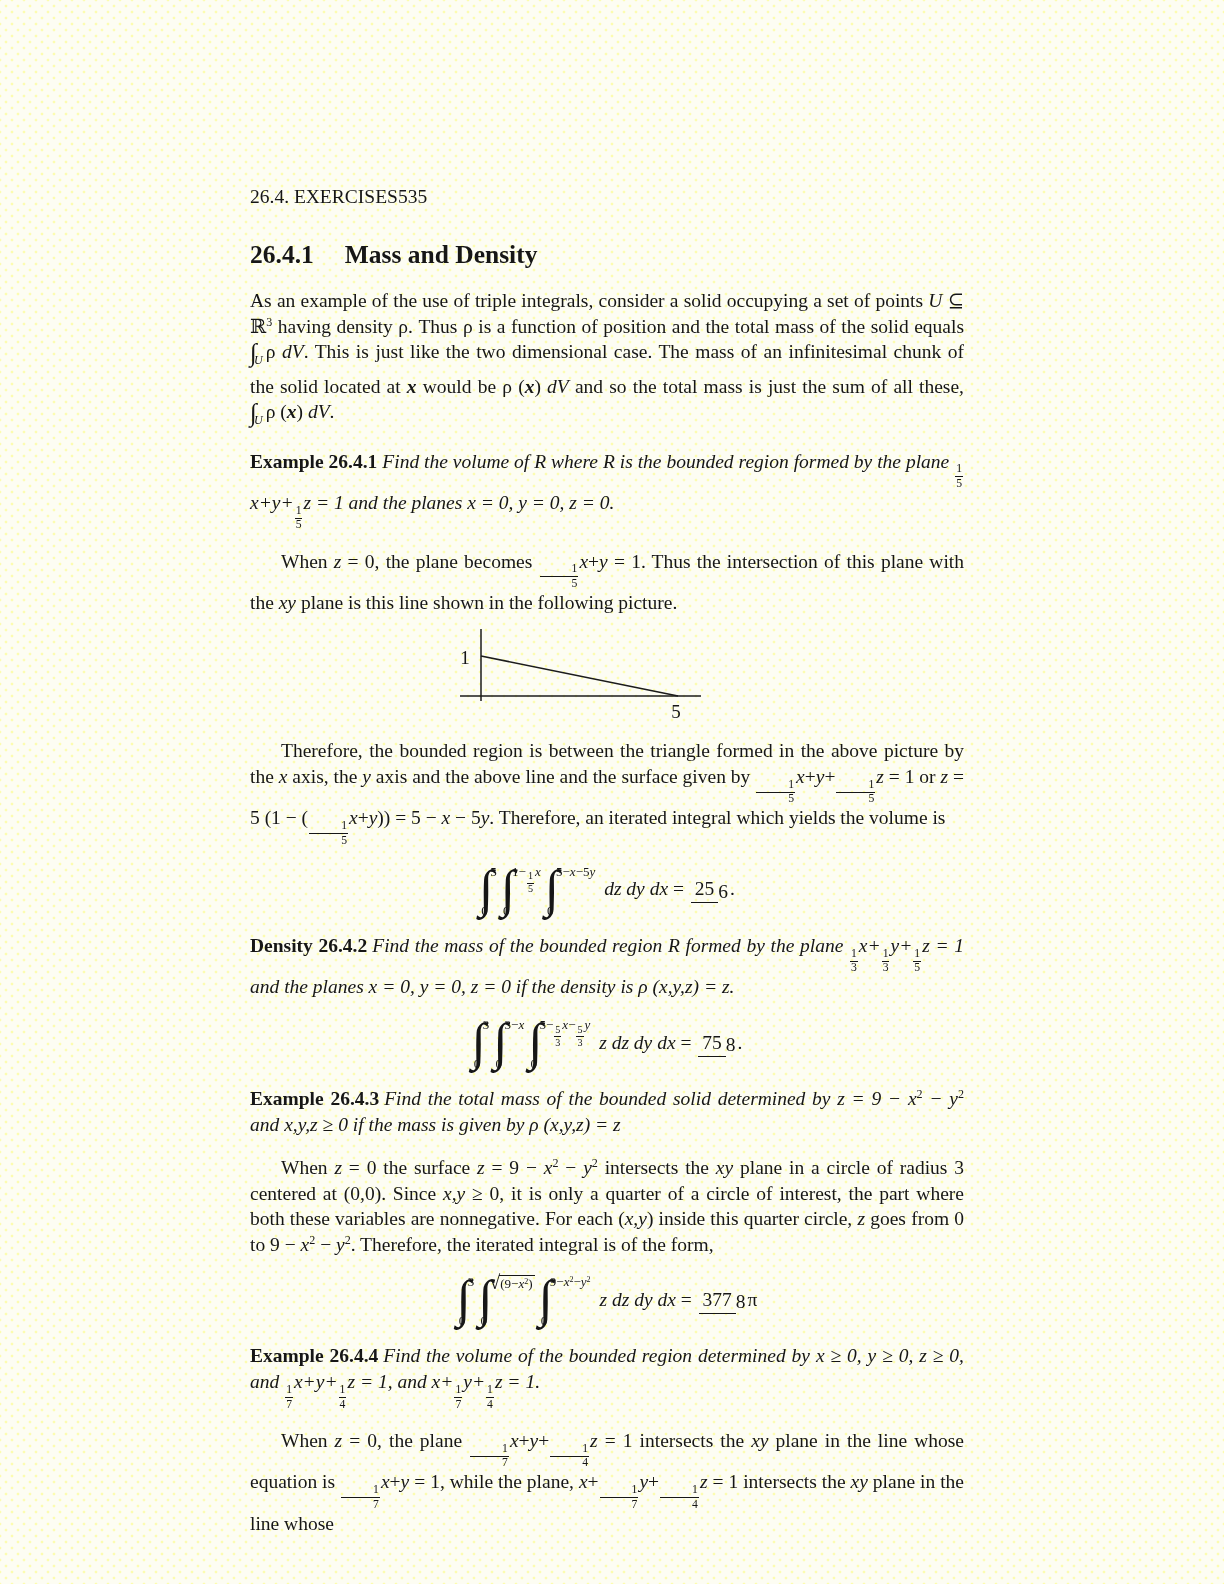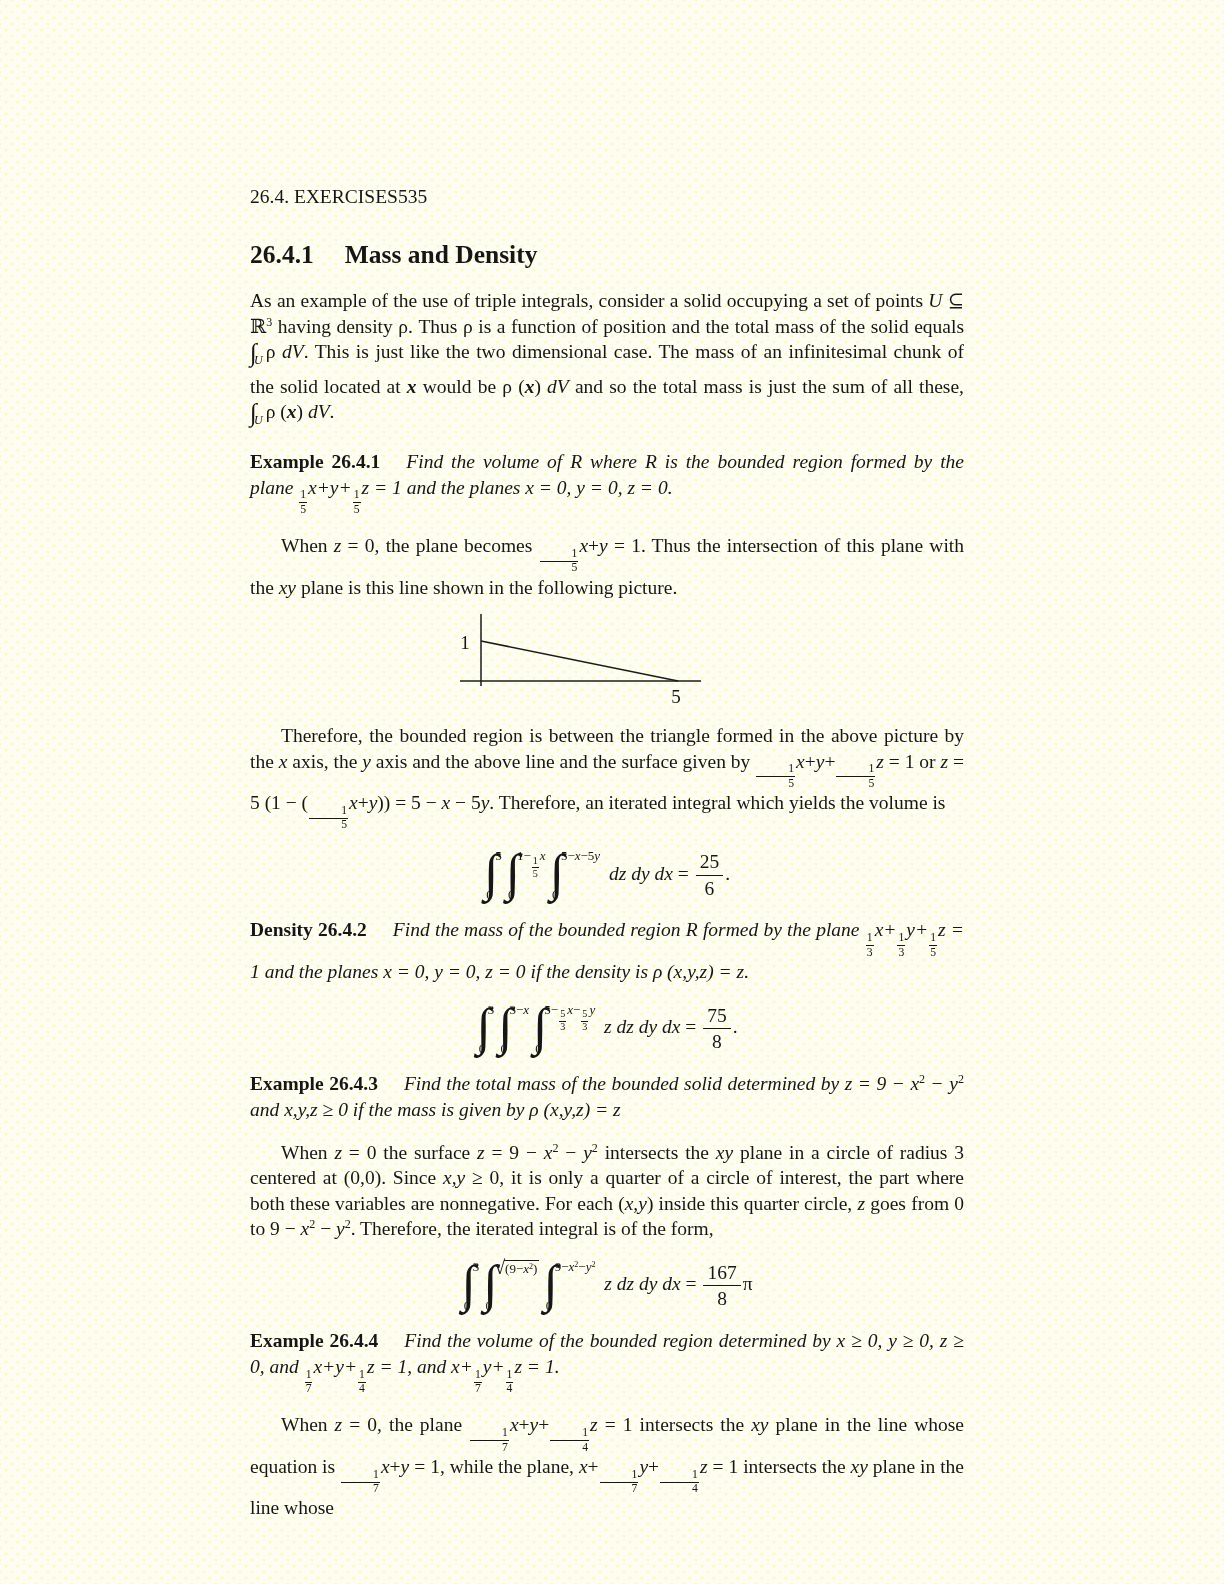--- a/index.html
+++ b/index.html
@@ -15,32 +15,32 @@
     color:#161616;
   }
   .content{position:absolute;left:250px;top:184px;width:714px;}
   .pagehead{display:flex;font-size:19.5px;line-height:25px;}
   .heading{margin:29px 0 14px 0;font-size:25.5px;font-weight:bold;line-height:33px;display:flex;align-items:center;}
   .heading .hnum{margin-right:31px;}
   p.para{font-size:19.5px;line-height:25.5px;text-align:justify;margin:17px 0 0 0;}
   p.para.indent{text-indent:31px;}
   p.para.first{margin-top:17px;}
   p.example{font-size:19.5px;line-height:26px;text-align:justify;margin:15px 0 0 0;}
-  .exlabel{font-weight:bold;margin-right:26px;}
+  .exlabel{font-weight:bold;margin-right:5px;}
   .exbody{font-style:italic;}
   .it{font-style:italic;}
   .bi{font-weight:bold;font-style:italic;}
   .sp{font-size:0.62em;vertical-align:0.55em;line-height:0;font-style:normal;}
   
   .frac{display:inline-flex;flex-direction:column;align-items:center;font-size:0.60em;
         line-height:1.05;vertical-align:-0.42em;font-style:normal;margin:0 1px;}
   .frac .fn{border-bottom:1px solid currentColor;padding:0 1px 0.5px;}
   .frac .fd{padding-top:0.5px;}
   
-  .dfrac{display:inline-flex;flex-direction:column;align-items:center;font-size:19.5px;
+  .dfrac{display:inline-flex;flex-direction:row;align-items:center;font-size:19.5px;
          line-height:1.12;vertical-align:middle;margin:0 2px;font-style:normal;}
   .dfrac .fn{border-bottom:1.4px solid currentColor;padding:0 4px 2px;}
   .dfrac .fd{padding-top:2px;}
   
   .iint .ig{font-size:1.3em;line-height:1;vertical-align:-0.12em;}
   .iint .isub{font-size:0.62em;font-style:italic;vertical-align:-0.5em;margin-left:-3px;margin-right:3px;}
   
   .math{margin:17px 0 15px 0;font-size:19.5px;text-align:center;line-height:normal;}
   .bint{display:inline-flex;align-items:center;vertical-align:middle;margin-right:4px;}
   .bint .big{font-size:52px;line-height:46px;transform:translateY(-2px);}
@@ -183,21 +183,21 @@
                 </span></span>
               <span class="ll">0</span>
             </span>
           </span><span class="bint">
             <span class="big">∫</span>
             <span class="lims">
               <span class="ul">9−<span class="it">x</span><span class="sp">2</span>−<span class="it">y</span><span class="sp">2</span></span>
               <span class="ll">0</span>
             </span>
           </span><span class="it"> z dz dy dx</span> = <span class="dfrac">
-            <span class="fn">167</span>
+            <span class="fn">377</span>
             <span class="fd">8</span>
           </span>π</span></div>
       <p class="example"><span class="exlabel">Example 26.4.4</span><span class="exbody">Find the volume of the bounded region determined by x ≥ 0, y ≥ 0, z ≥ 0, and <span class="frac">
             <span class="fn">1</span>
             <span class="fd">7</span>
           </span>x+y+<span class="frac">
             <span class="fn">1</span>
             <span class="fd">4</span>
           </span>z = 1, and x+<span class="frac">
             <span class="fn">1</span>

